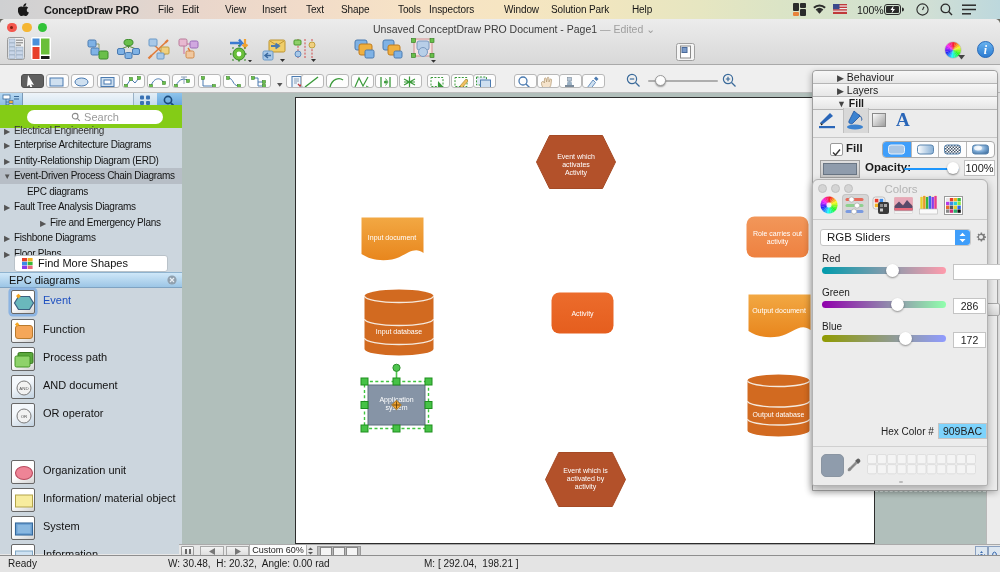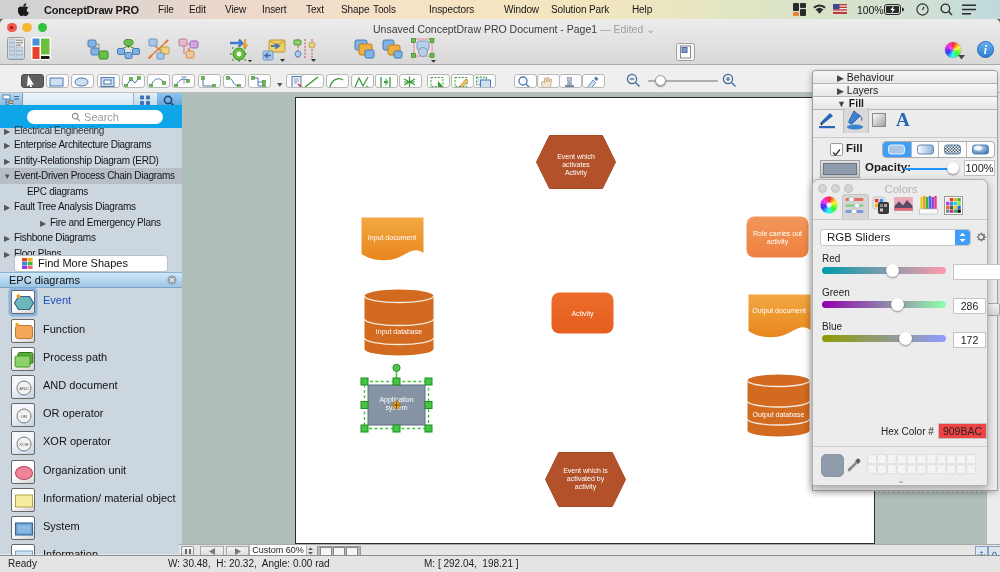--- a/index.html
+++ b/index.html
@@ -18,21 +18,21 @@
 #title{position:absolute;top:4px;left:14px;width:1000px;text-align:center;font-size:10.5px;color:#3c3c3c;}
 #title .dim{color:#9e9e9e;}
 
 #toolbar2{left:0;top:65px;width:1000px;height:28px;background:#efefef;border-bottom:1px solid #bfbfbf;box-sizing:border-box;}
 .t2b{position:absolute;top:9px;height:14px;width:23px;background:#fdfdfd;border:1px solid #b8b8b8;border-radius:3px;box-sizing:border-box;overflow:hidden;line-height:0;}
 .t2b.sel{background:#5f5f5f;border-color:#4f4f4f;}
 
 #sidebar{left:0;top:93px;width:182px;height:461px;background:#ccd6de;}
 #sbtop{position:absolute;left:0;top:0;width:182px;height:12px;
   background:linear-gradient(#dcebf6,#b6d4ea);border-bottom:1px solid #8fa9bd;}
-#sbsearchstrip{position:absolute;left:0;top:12px;width:182px;height:23px;background:#0ea5e9;}
+#sbsearchstrip{position:absolute;left:0;top:12px;width:182px;height:23px;background:#84cc16;}
 #sbsearch{position:absolute;left:27px;top:5px;width:136px;height:14px;background:#fff;border-radius:8px;
   font-size:11px;color:#9a9a9a;text-align:center;line-height:15px;}
 .sbrow{position:absolute;left:0;width:214px;height:15.5px;font-size:10px;letter-spacing:-0.3px;color:#141414;line-height:15.5px;white-space:nowrap;}
 .sbrow .tri{display:inline-block;width:14px;text-align:center;font-size:8px;color:#555;}
 #findmore{position:absolute;left:14px;top:162px;width:152px;height:15px;background:#fff;border-radius:3px;
   border:1px solid #b9c2c9;font-size:11px;color:#111;line-height:15px;}
 #epchead{position:absolute;left:0;top:179px;width:182px;height:14px;
   background:linear-gradient(#cfe7f8,#9cc6e6);border-top:1px solid #8fb3cf;border-bottom:1px solid #7fa3c2;
   font-size:11px;line-height:14px;color:#10100f;}
 .shrow{position:absolute;left:0;width:182px;height:28px;}
@@ -63,26 +63,26 @@
 </head>
 <body>
 <div id="screen">
 
   <div class="abs" id="menubar">
     <svg class="mi" style="left:18px;top:3px;" width="12" height="13" viewBox="0 0 24 26">
         <path fill="#1a1a1a" d="M16.5 0.5 c0.3 1.8-0.5 3.6-1.6 4.9-1.1 1.3-2.9 2.3-4.6 2.2-0.3-1.7 0.6-3.5 1.6-4.7C13.1 1.6 15 0.6 16.5 0.5z M21.9 19.2 c-0.6 1.4-0.9 2-1.7 3.2-1.1 1.7-2.7 3.8-4.6 3.8-1.7 0-2.2-1.1-4.5-1.1-2.3 0-2.8 1.1-4.5 1.1-1.9 0-3.4-1.9-4.5-3.6C-0.9 17.8-1.2 12.1 1.2 9.1c1.7-2.1 4.4-2.1 5.9-2.1 1.5 0 2.5 0.8 4.2 0.8 1.7 0 2.7-0.8 4.2-0.8 1.3 0 3.5 0.5 5 2.6-4.4 2.4-3.7 8.7 1.4 9.6z"></path>
       </svg>
     <span class="mi" style="left:44px;font-weight:bold;font-size:11px;letter-spacing:-0.2px;">ConceptDraw PRO</span>
     <span class="mi" style="left:158px;">File</span>
-    <span class="mi" style="left:189px;">Edit</span>
+    <span class="mi" style="left:182px;">Edit</span>
     <span class="mi" style="left:225px;">View</span>
     <span class="mi" style="left:262px;">Insert</span>
     <span class="mi" style="left:306px;">Text</span>
     <span class="mi" style="left:341px;">Shape</span>
-    <span class="mi" style="left:373px;">Tools</span>
+    <span class="mi" style="left:398px;">Tools</span>
     <span class="mi" style="left:429px;">Inspectors</span>
     <span class="mi" style="left:504px;">Window</span>
     <span class="mi" style="left:551px;">Solution Park</span>
     <span class="mi" style="left:632px;">Help</span>
 
     <svg class="mi" style="left:793px;top:3px;" width="13" height="13" viewBox="0 0 13 13">
         <rect x="0" y="0" width="6" height="8" rx="1" fill="#2b2b2b"></rect>
         <rect x="7" y="0" width="6" height="5" rx="1" fill="#2b2b2b"></rect>
         <rect x="7" y="6" width="6" height="7" rx="1" fill="#2b2b2b"></rect>
         <rect x="0" y="9" width="6" height="4" rx="1" fill="#e8833a"></rect>
@@ -498,27 +498,20 @@
             <text x="12" y="14" text-anchor="middle" font-size="4.4" fill="#555" font-family="Liberation Sans">AND</text>
           </svg></div>
         <div class="shlab" style="">AND document</div>
       </div>
     <div class="shrow" style="top:310.1px;">
         <div style="position:absolute;left:11px;width:24px;height:24px;background:linear-gradient(155deg,#f4f8fc 40%,#c2d2e0);border:1px solid #686868;border-radius:2px;box-sizing:border-box;line-height:0;"><svg width="24" height="24" viewBox="0 0 24 24">
             <circle cx="12" cy="12" r="7" fill="#f2f2f2" stroke="#7a7a7a" stroke-width="1"></circle>
             <text x="12" y="14" text-anchor="middle" font-size="4.4" fill="#555" font-family="Liberation Sans">OR</text>
           </svg></div>
         <div class="shlab" style="">OR operator</div>
-      </div>
-    <div class="shrow" style="top:338.3px;">
-        <div style="position:absolute;left:11px;width:24px;height:24px;background:linear-gradient(155deg,#f4f8fc 40%,#c2d2e0);border:1px solid #686868;border-radius:2px;box-sizing:border-box;line-height:0;"><svg width="24" height="24" viewBox="0 0 24 24">
-            <circle cx="12" cy="12" r="7" fill="#f2f2f2" stroke="#7a7a7a" stroke-width="1"></circle>
-            <text x="12" y="14" text-anchor="middle" font-size="4.4" fill="#555" font-family="Liberation Sans">XOR</text>
-          </svg></div>
-        <div class="shlab" style="">XOR operator</div>
       </div>
     <div class="shrow" style="top:366.5px;">
         <div style="position:absolute;left:11px;width:24px;height:24px;background:linear-gradient(155deg,#ffffff 55%,#d2d2d2);border:1px solid #686868;border-radius:2px;box-sizing:border-box;line-height:0;"><svg width="24" height="24" viewBox="0 0 24 24">
             <ellipse cx="12" cy="12" rx="8.5" ry="6.5" fill="#ee8496" stroke="#b84a5e" stroke-width="1.1"></ellipse>
           </svg></div>
         <div class="shlab" style="">Organization unit</div>
       </div>
     <div class="shrow" style="top:394.7px;">
         <div style="position:absolute;left:11px;width:24px;height:24px;background:linear-gradient(155deg,#ffffff 55%,#d2d2d2);border:1px solid #686868;border-radius:2px;box-sizing:border-box;line-height:0;"><svg width="24" height="24" viewBox="0 0 24 24">
             <rect x="3.5" y="6" width="17" height="12" fill="#f7ec9e" stroke="#b3a44a" stroke-width="1"></rect>
@@ -887,21 +880,21 @@
         <div class="sknob" style="left:69px;"></div>
       </div>
     <div class="svalbox" style="top:118px;">286</div>
     <div class="slab" style="top:141px;">Blue</div>
     <div class="strack" style="top:155px;background:linear-gradient(90deg,rgb(144,155,0),rgb(144,155,255));">
         <div class="sknob" style="left:77px;"></div>
       </div>
     <div class="svalbox" style="top:152px;">172</div>
 
     <div style="position:absolute;left:68px;top:246px;font-size:10px;color:#222;">Hex Color #</div>
-    <div style="position:absolute;left:125px;top:243px;width:47px;height:14px;background:#ef4444;border:1px solid #c4c4c4;font-size:10.5px;color:#222;text-align:center;line-height:14px;">909BAC</div>
+    <div style="position:absolute;left:125px;top:243px;width:47px;height:14px;background:#7dd3fc;border:1px solid #c4c4c4;font-size:10.5px;color:#222;text-align:center;line-height:14px;">909BAC</div>
     <div style="position:absolute;left:0;top:266px;width:174px;height:0;border-top:1px solid #d0d0d0;"></div>
 
     <div style="position:absolute;left:8px;top:274px;width:21px;height:21px;background:#8f9cac;border:1px solid #8a95a2;border-radius:5px;"></div>
     <svg style="position:absolute;left:34px;top:277px;" width="15" height="15" viewBox="0 0 15 15">
         <path d="M1.5 13.5 L7.5 7.5 M1.2 13.8 C0.8 12.5 1.5 11 3 10.5 L8.5 5 L10 6.5 L4.5 12 C4 13.5 2.5 14.2 1.2 13.8Z" fill="#909090" stroke="#707070" stroke-width=".5"></path>
         <path d="M8 4 L11 7 L12.8 5.2 C13.6 4.4 13.6 3.2 12.8 2.4 L12.6 2.2 C11.8 1.4 10.6 1.4 9.8 2.2Z" fill="#606060"></path>
       </svg>
     <div style="position:absolute;left:54px;top:274px;width:120px;height:21px;">
       <svg width="120" height="21" viewBox="0 0 120 21">
         <g fill="#f4f4f4" stroke="#dadada" stroke-width="0.8">

